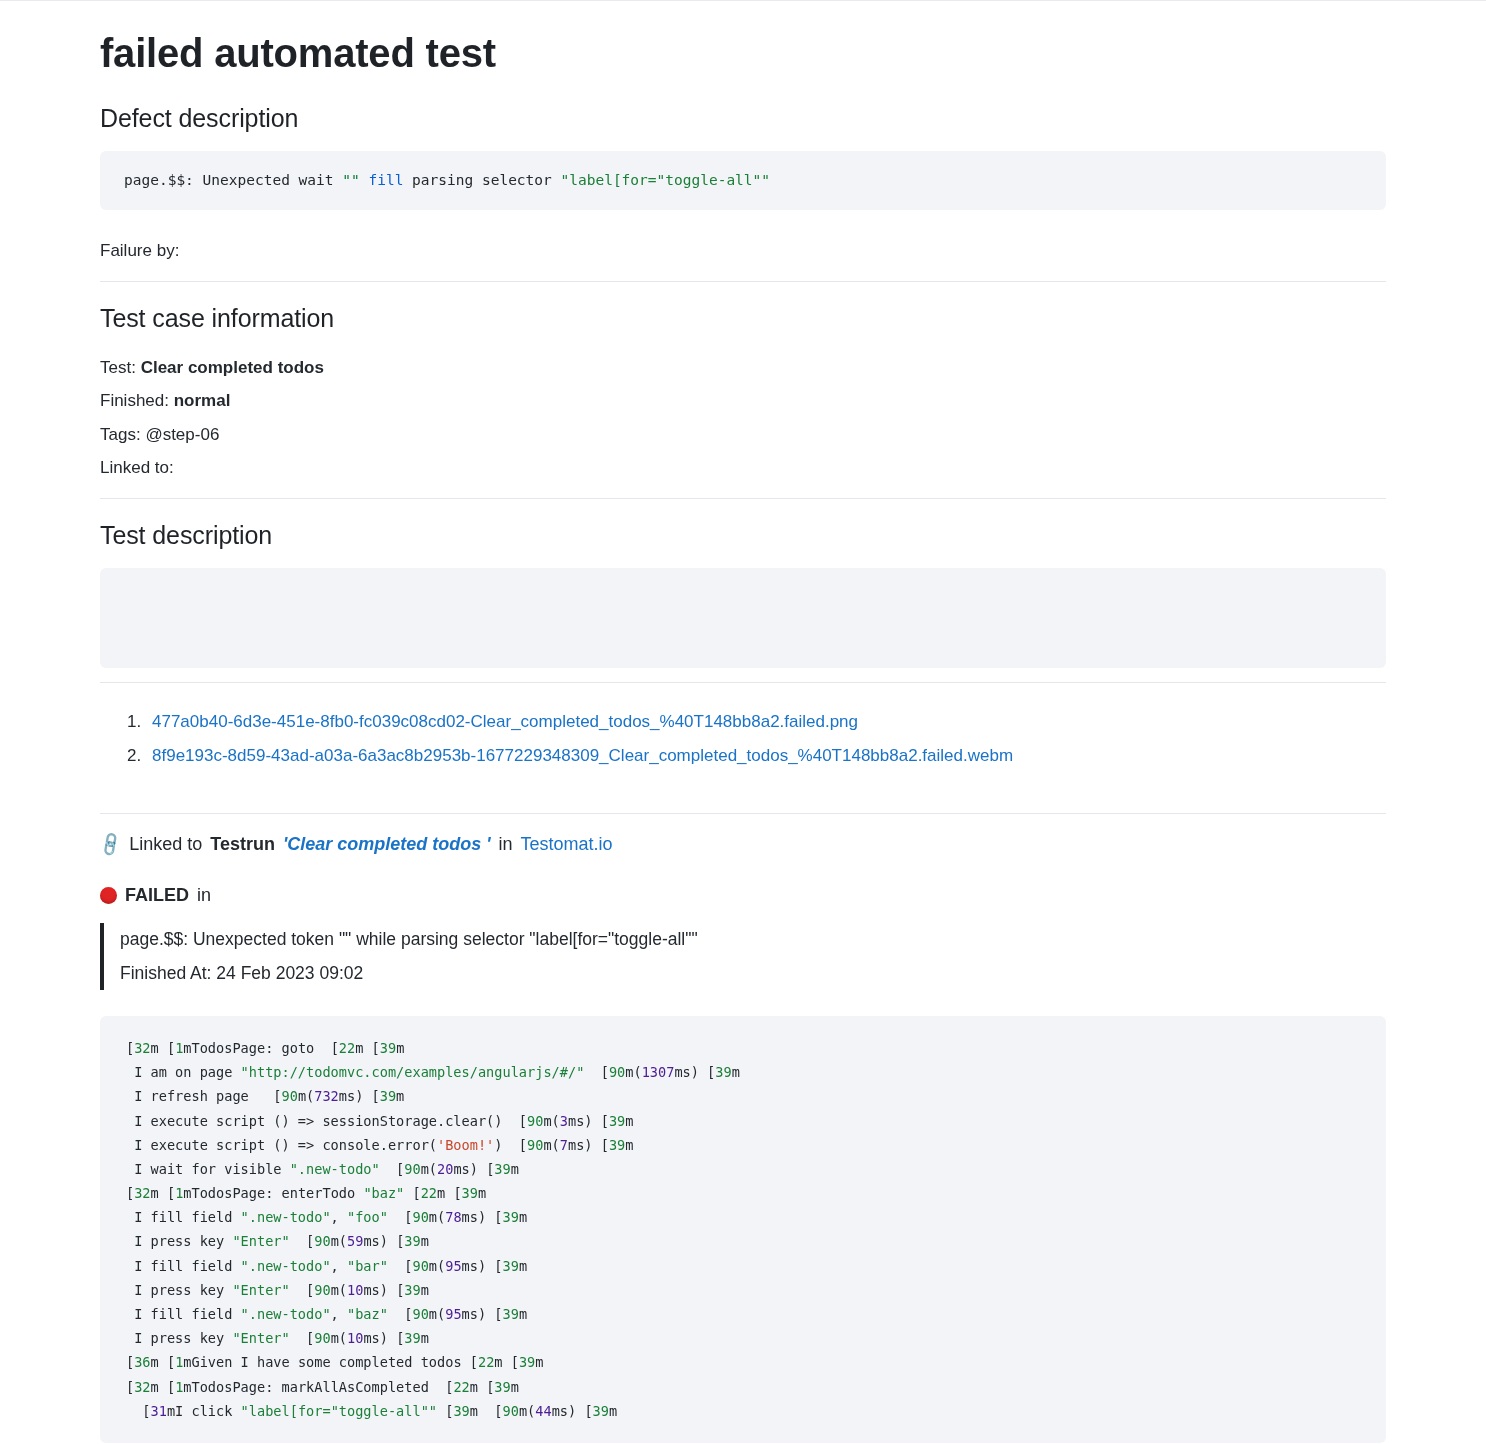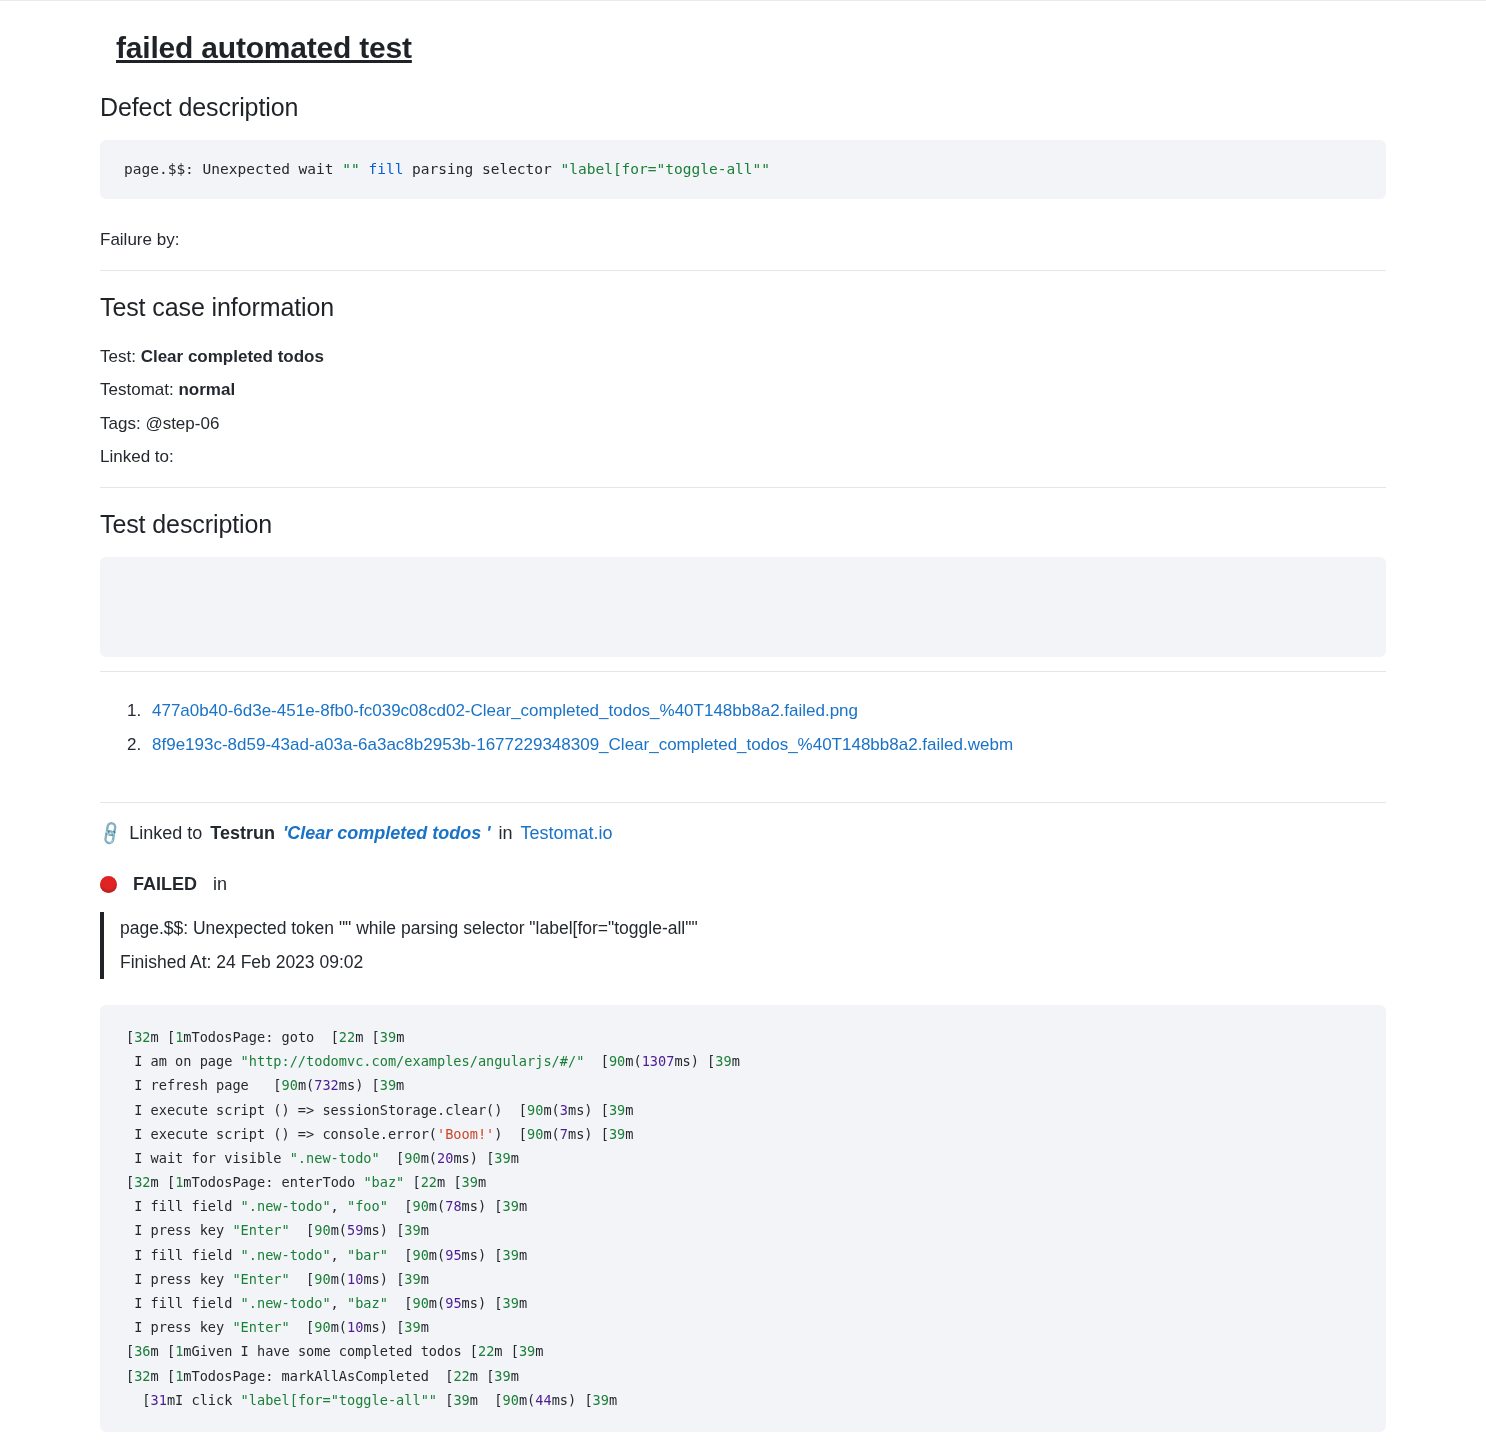--- a/index.html
+++ b/index.html
@@ -19,26 +19,25 @@
   }
   .topline {
     height: 1px;
     background: #e8eaed;
     width: 100%;
   }
   .content {
     padding: 0 100px;
   }
   h1.doc-title {
-    font-size: 30px;
+    font-size: 40px;
     font-weight: 600;
-    margin: 30px 0 28px 16px;
+    margin: 30px 0 28px 0;
     letter-spacing: -0.2px;
     color: #1f2328;
-    text-decoration: underline;
   }
   h2.section {
     font-size: 25px;
     font-weight: 500;
     margin: 12px 0 18px 0;
     color: #1f2328;
     letter-spacing: -0.1px;
   }
   .codebox {
     background: #f2f4f7;
@@ -98,21 +97,21 @@
     transform: rotate(-35deg);
     font-size: 17px;
     color: #6b7280;
   }
   .status-row {
     font-size: 18px;
     line-height: 1.6;
     margin: 0 0 14px 0;
     display: flex;
     align-items: center;
-    gap: 16px;
+    gap: 8px;
     flex-wrap: wrap;
   }
   .dot-red {
     width: 17px; height: 17px;
     border-radius: 50%;
     background: #e02424;
     display: inline-block;
     box-shadow: inset 0 -2px 3px rgba(0,0,0,.18);
   }
   .blockquote {
@@ -153,21 +152,21 @@
     <div class="meta-line">Failure by:</div>
     <hr class="divider">
 
     <h2 class="section">Test case information</h2>
 
     <div class="meta-line">
       <span>Test:</span>
       <b>Clear completed todos</b>
     </div>
     <div class="meta-line">
-      <span>Testomat:</span>
+      <span>Finished:</span>
       <b>normal</b>
     </div>
     <div class="meta-line">
       <span>Tags:</span>
       <span>@step-06</span>
     </div>
     <div class="meta-line">Linked to:</div>
 
     <hr class="divider">
 

